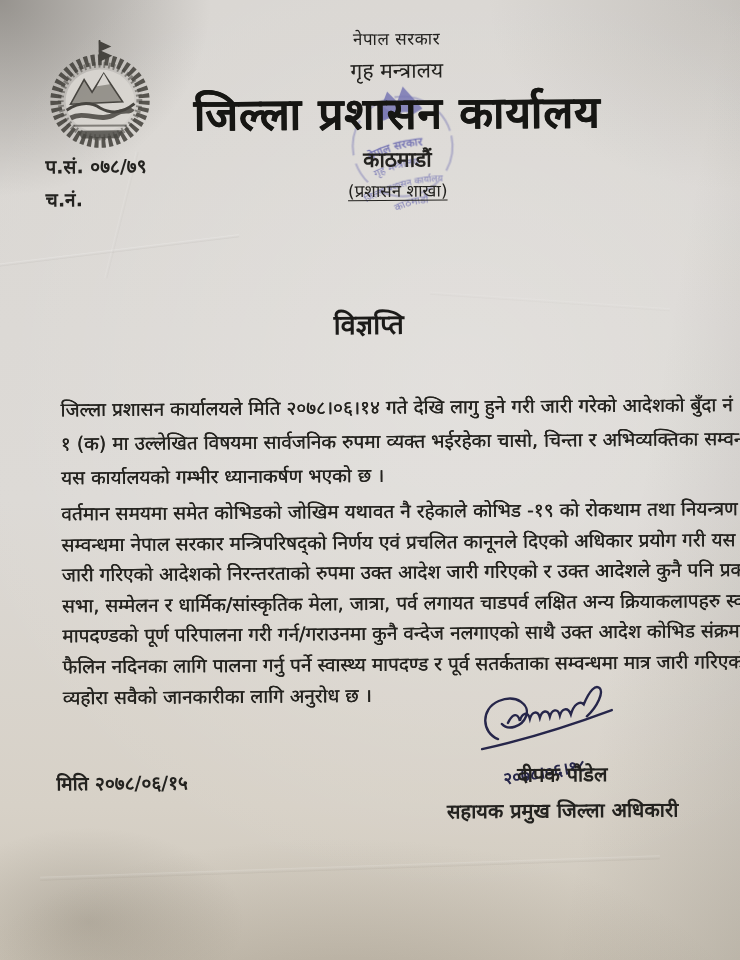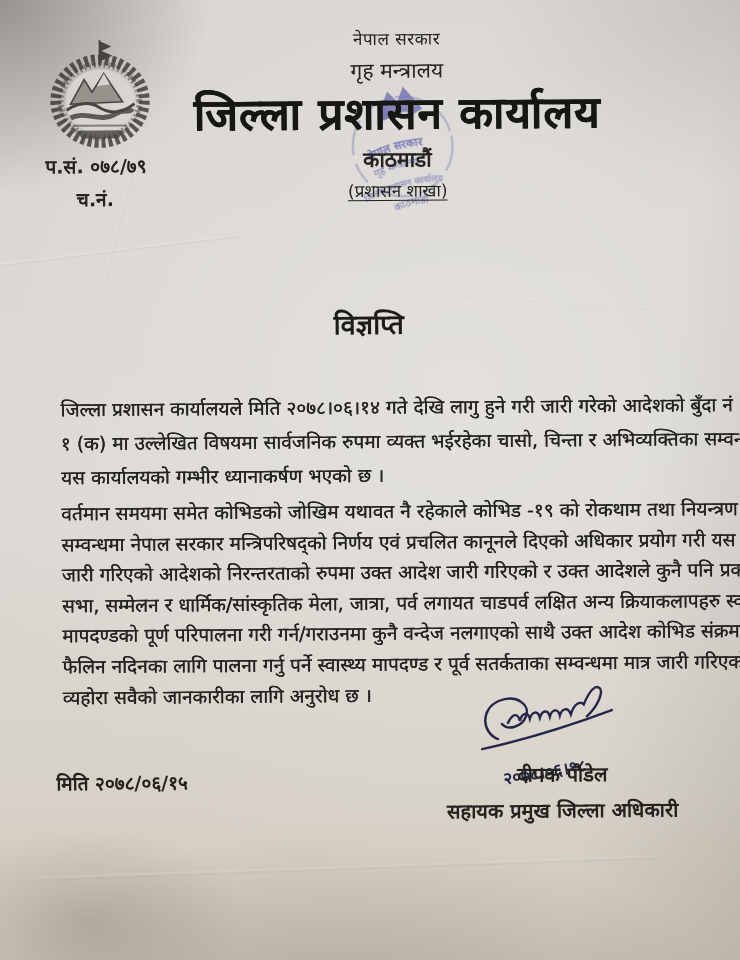--- a/index.html
+++ b/index.html
@@ -31,21 +31,21 @@
 
   .hline{position:absolute;left:70px;right:10px;text-align:center;}
   .gov{top:27px;font-size:17px;letter-spacing:.5px;}
   .ministry{top:56px;font-size:21px;}
   .office{top:82px;font-size:44px;font-weight:bold;letter-spacing:1px;color:#161613;
     text-shadow:.4px 0 0 currentColor;}
   .district{top:145px;font-size:21px;font-weight:bold;}
   .branch{top:179px;font-size:17px;text-decoration:underline;text-underline-offset:3px;}
 
   .refno{position:absolute;left:48px;top:151px;font-size:19px;font-weight:bold;}
-  .chno{position:absolute;left:48px;top:184px;font-size:19px;font-weight:bold;margin-left:31px;}
+  .chno{position:absolute;left:48px;top:184px;font-size:19px;font-weight:bold;}
 
   .emblem{position:absolute;left:44px;top:36px;width:118px;height:118px;opacity:.88;}
   .stamp{position:absolute;left:320px;top:64px;width:172px;height:172px;opacity:.62;
     filter:blur(.4px);}
 
   .title{position:absolute;left:0;right:0;top:305px;text-align:center;
     font-size:27px;font-weight:bold;color:#1c1b19;}
   .title span{text-underline-offset:6px;text-decoration-thickness:2px;padding:0 2px;}
 
   .para{position:absolute;left:61px;width:640px;font-size:19px;color:#24231f;

